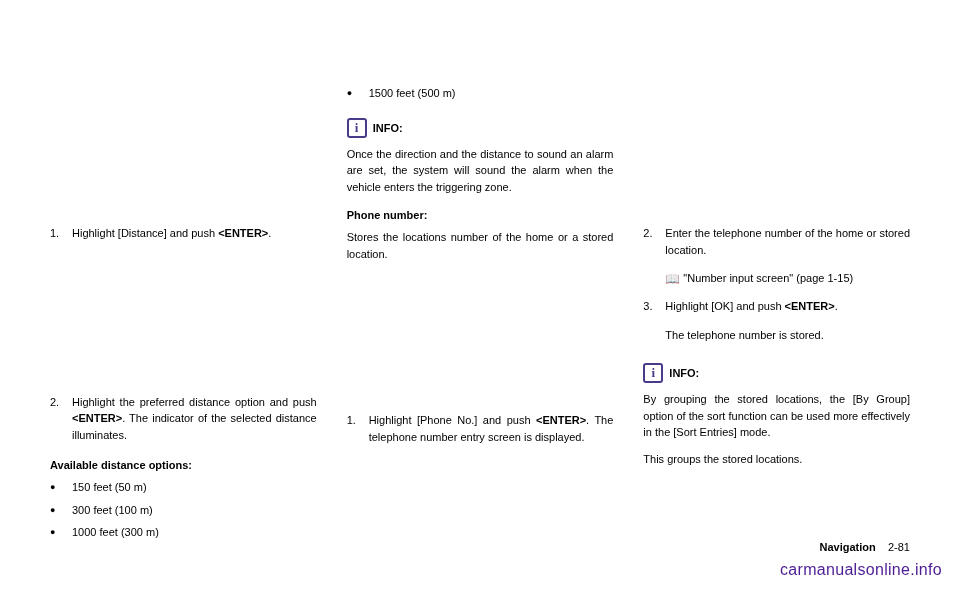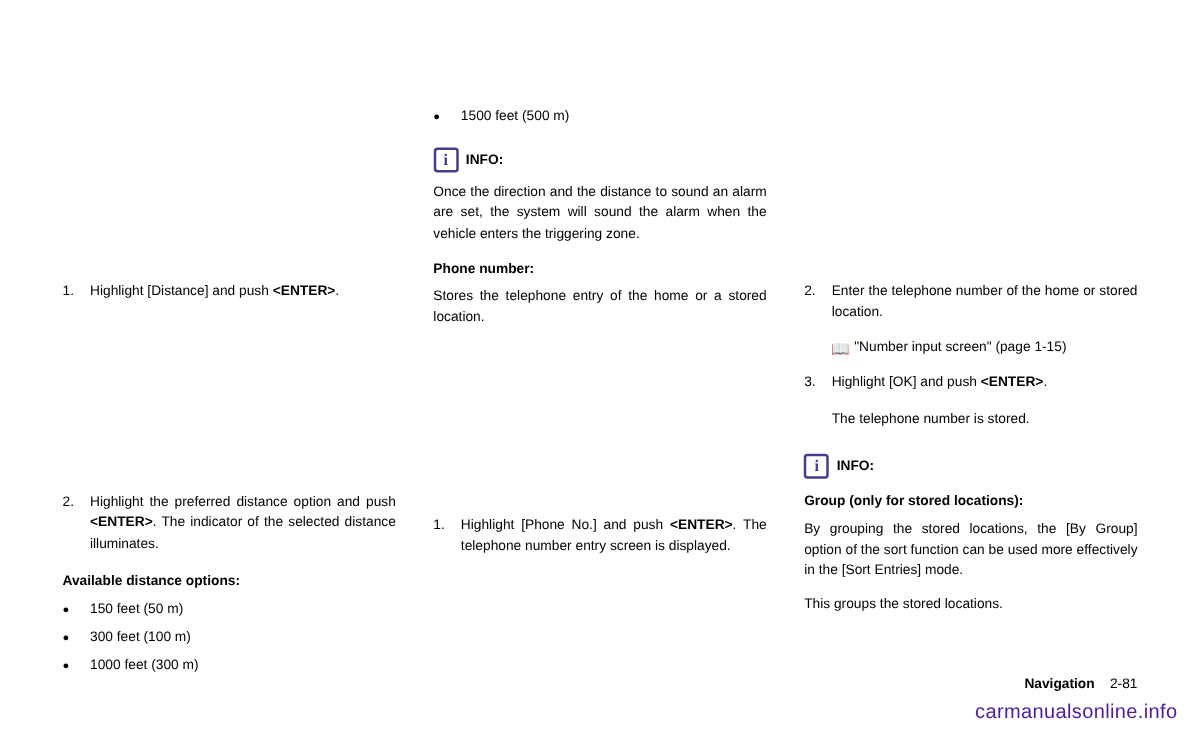--- a/index.html
+++ b/index.html
@@ -169,21 +169,21 @@
       <span>1500 feet (500 m)</span>
     </div>
 
     <div class="info-block">
       <div class="info-icon">i</div>
       <div class="info-label">INFO:</div>
     </div>
     <div class="para">Once the direction and the distance to sound an alarm are set, the system will sound the alarm when the vehicle enters the triggering zone.</div>
 
     <div class="heading">Phone number:</div>
-    <div class="para">Stores the telephone entry of the home or a stored location.</div>
+    <div class="para">Stores the locations number of the home or a stored location.</div>
 
     <div class="spacer-lg"></div>
 
     <div class="ol-item">
       <span class="ol-num">1.</span>
       <span class="ol-text">
         <span>Highlight [Phone No.] and push </span><span class="enter">&lt;ENTER&gt;</span><span>. The telephone number entry screen is displayed.</span>
       </span>
     </div>
   </div>
@@ -204,21 +204,20 @@
         <span>Highlight [OK] and push </span><span class="enter">&lt;ENTER&gt;</span><span>.</span>
       </span>
     </div>
     <div class="para" style="margin-left:22px;">The telephone number is stored.</div>
 
     <div class="info-block">
       <div class="info-icon">i</div>
       <div class="info-label">INFO:</div>
     </div>
 
-    <div class="heading">Group (only for stored locations):</div>
     <div class="para">By grouping the stored locations, the [By Group] option of the sort function can be used more effectively in the [Sort Entries] mode.</div>
     <div class="para">This groups the stored locations.</div>
   </div>
 
 </div>
 
 <div class="footer">
   <span class="footer-nav">Navigation</span>
   &nbsp;&nbsp;
   <span>2-81</span>

